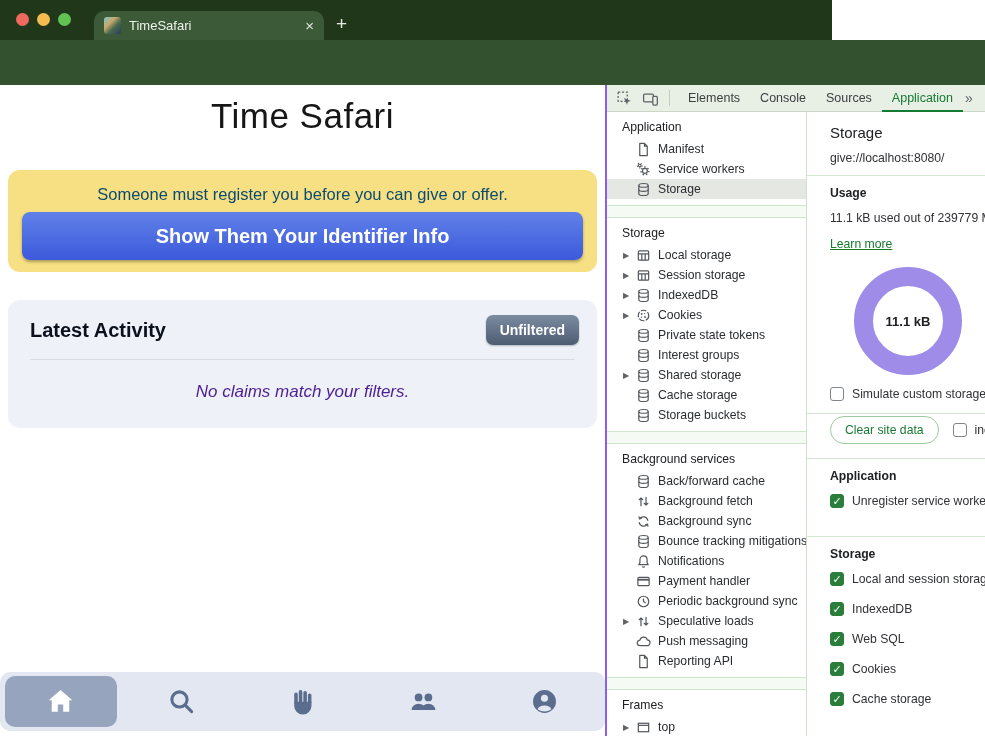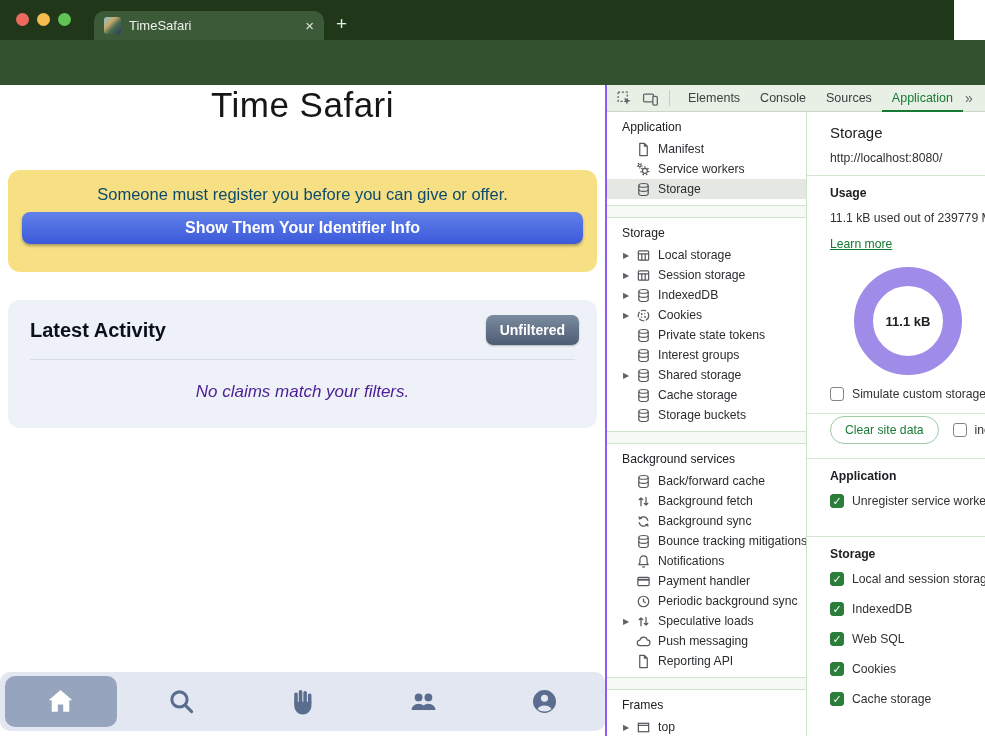--- a/index.html
+++ b/index.html
@@ -1,21 +1,21 @@
 <!DOCTYPE html>
 <html><head>
 <meta charset="utf-8">
 <style>
   * { margin:0; padding:0; box-sizing:border-box; }
   html,body { width:985px; height:736px; overflow:hidden; }
   body { font-family:"Liberation Sans", sans-serif; background:#fff; }
   .screen { position:relative; width:985px; height:736px; background:#fff; overflow:hidden; }
 
   
-  .tabstrip { position:absolute; left:0; top:0; width:954px; height:40px; background:#20371a; }
+  .tabstrip { position:absolute; left:0; top:0; width:832px; height:40px; background:#20371a; }
   .lights { position:absolute; left:16px; top:13px; display:flex; gap:8px; }
   .light { width:13px; height:13px; border-radius:50%; }
   .light.red{ background:#ee6a5f; } .light.yellow{ background:#f5bd4f; } .light.green{ background:#61c354; }
   .tab { position:absolute; left:94px; top:11px; width:230px; height:29px; background:#3c5a38;
          border-radius:10px 10px 0 0; display:flex; align-items:center; padding:0 10px; gap:8px; }
   .favicon { width:17px; height:17px; border-radius:3px; flex:0 0 auto;
              background:linear-gradient(135deg,#7ec5c9 0%,#c9a96d 35%,#4a6b4e 60%,#2c3a5e 100%); }
   .tab-title { color:#eef2ea; font-size:13px; flex:1; white-space:nowrap; overflow:hidden; }
   .tab-close { color:#dfe5dc; font-size:15px; line-height:1; cursor:default; }
   .newtab { position:absolute; left:336px; top:14px; color:#e4e9e1; font-size:19px; line-height:1; }
@@ -27,26 +27,26 @@
             border-radius:16px; display:flex; align-items:center; padding-left:6px; }
   .info-chip { width:27px; height:27px; border-radius:50%; background:#264320; display:flex;
                align-items:center; justify-content:center; color:#cdd8ca; }
   .info-chip svg{ width:16px; height:16px; }
   .url-text { margin-left:12px; font-size:15px; color:#f0f3ee; }
   .url-port { color:#9cab99; }
   .cursor-arrow { position:absolute; left:950px; top:54px; width:14px; height:16px; }
 
   
   .main { position:absolute; left:0; top:85px; width:605px; height:651px; background:#fff; overflow:hidden; }
-  .page-title { text-align:center; font-size:35px; font-weight:300; letter-spacing:.5px; color:#161616; }
+  .page-title { margin-top:11px; text-align:center; font-size:35px; font-weight:300; letter-spacing:.5px; color:#161616; }
   .banner { position:absolute; left:8px; top:85px; width:589px; height:102px; background:#f6e083; border-radius:12px; }
   .banner-msg { text-align:center; margin-top:15px; font-size:16.5px; color:#0c4a6e; }
-  .banner-btn { position:absolute; left:14px; top:42px; width:561px; height:32px; border:none;
+  .banner-btn { position:absolute; left:14px; top:42px; width:561px; height:48px; border:none;
                 border-radius:8px; background:linear-gradient(#6181e9,#3c59da);
-                color:#fff; font-family:inherit; font-size:16px; font-weight:700;
+                color:#fff; font-family:inherit; font-size:20px; font-weight:700;
                 box-shadow:0 2px 3px rgba(0,0,0,.3); }
   .activity { position:absolute; left:8px; top:215px; width:589px; height:128px; background:#eef2f8; border-radius:12px; }
   .activity-head { display:flex; align-items:center; justify-content:space-between; padding:15px 18px 0 22px; }
   .activity-title { font-size:20px; font-weight:800; color:#0a101c; }
   .filter-btn { border:none; border-radius:7px; padding:7px 14px; color:#fff; font-family:inherit;
                 font-size:14px; font-weight:600; background:linear-gradient(#7b8ba0,#4e5c72);
                 box-shadow:0 1px 2px rgba(0,0,0,.25); }
   .activity-div { margin:14px 22px 0 22px; border-top:1px solid #d7dde6; }
   .activity-empty { text-align:center; margin-top:22px; font-size:17px; font-style:italic; color:#4c1d95; }
   .bottomnav { position:absolute; left:0; top:587px; width:605px; height:59px; background:#e2e7f1;
@@ -516,21 +516,21 @@
                 <use href="#i-frame"></use>
               </svg>
             <span class="tlabel">top</span>
           </div>
         </div>
       </div>
 
       <div class="dt-pane">
         <div class="pane-head">
           <div class="pane-title">Storage</div>
-          <div class="pane-origin">http://localhost:8080/</div>
+          <div class="pane-origin">give://localhost:8080/</div>
         </div>
 
         <div class="psec">
           <div class="psec-h">Usage</div>
           <div class="ptext">11.1 kB used out of 239779 MB</div>
           <a class="plink">Learn more</a>
           <div class="donut-wrap">
             <div class="donut">
                 <span class="donut-label">11.1 kB</span>
               </div>

